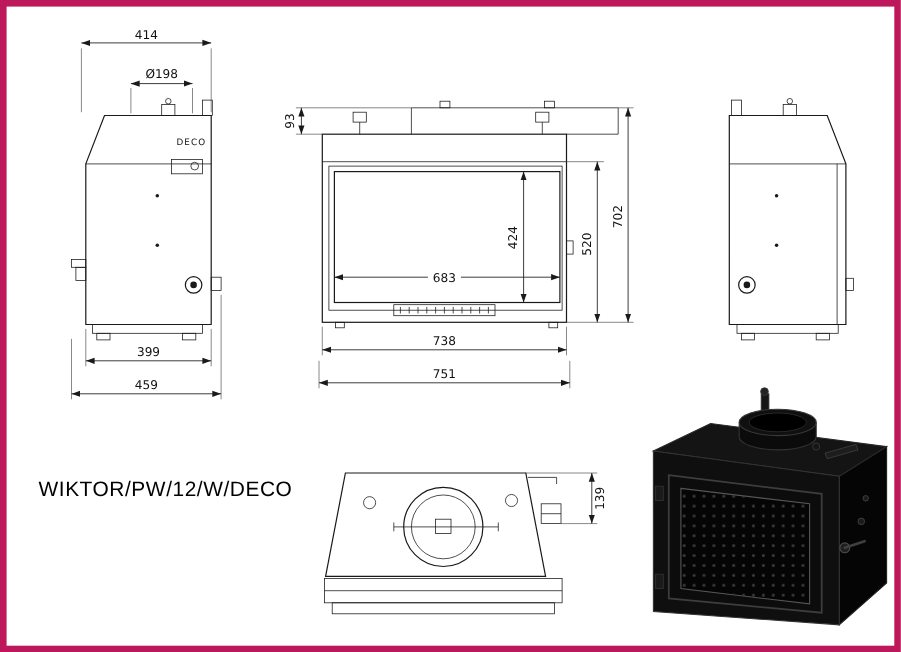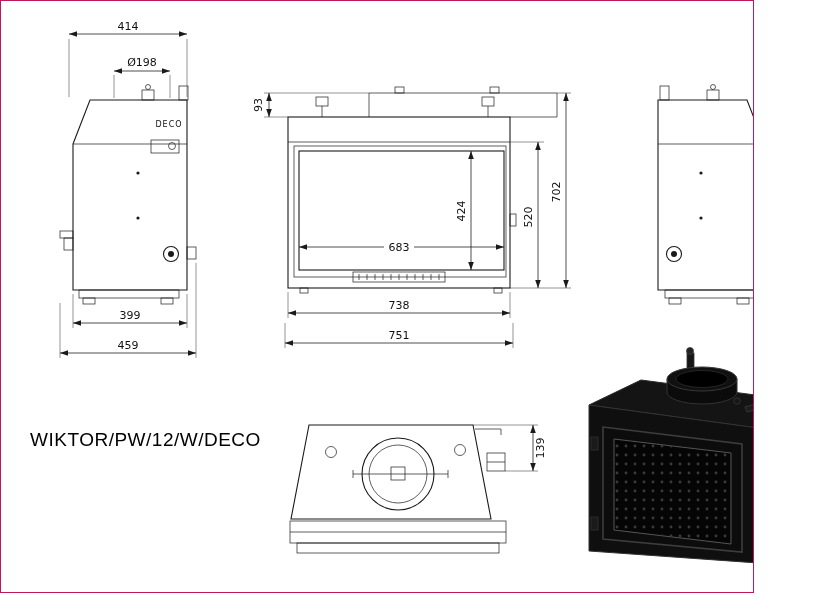--- a/index.html
+++ b/index.html
@@ -1,18 +1,18 @@
 <!DOCTYPE html>
 <html><head>
 <meta charset="utf-8">
 <style>
   html,body { margin:0; padding:0; background:#ffffff; }
   .sheet {
-    position:relative; width:754px; height:593px; background:#ffffff;
-    border:1px solid #be185d; box-sizing:border-box; overflow:hidden;
+    position:relative; width:819px; height:593px; background:#ffffff;
+    border:6px solid #be185d; box-sizing:border-box; overflow:hidden;
     font-family:"Liberation Sans", sans-serif;
   }
   svg { display:block; }
   .obj  { stroke:#1a1a1a; stroke-width:1.1; fill:none; stroke-linejoin:miter; }
   .objt { stroke:#1a1a1a; stroke-width:0.7; fill:none; }
   .dim  { stroke:#222222; stroke-width:0.8; fill:none; }
   .ext  { stroke:#3a3a3a; stroke-width:0.55; fill:none; }
   .dimtext { font:11px "DejaVu Sans", sans-serif; fill:#111111; }
   .decotext { font:8px "DejaVu Sans", sans-serif; fill:#111111; letter-spacing:1px; }
   .titletext { font:19px "Liberation Sans", sans-serif; fill:#000000; letter-spacing:0.5px; }

